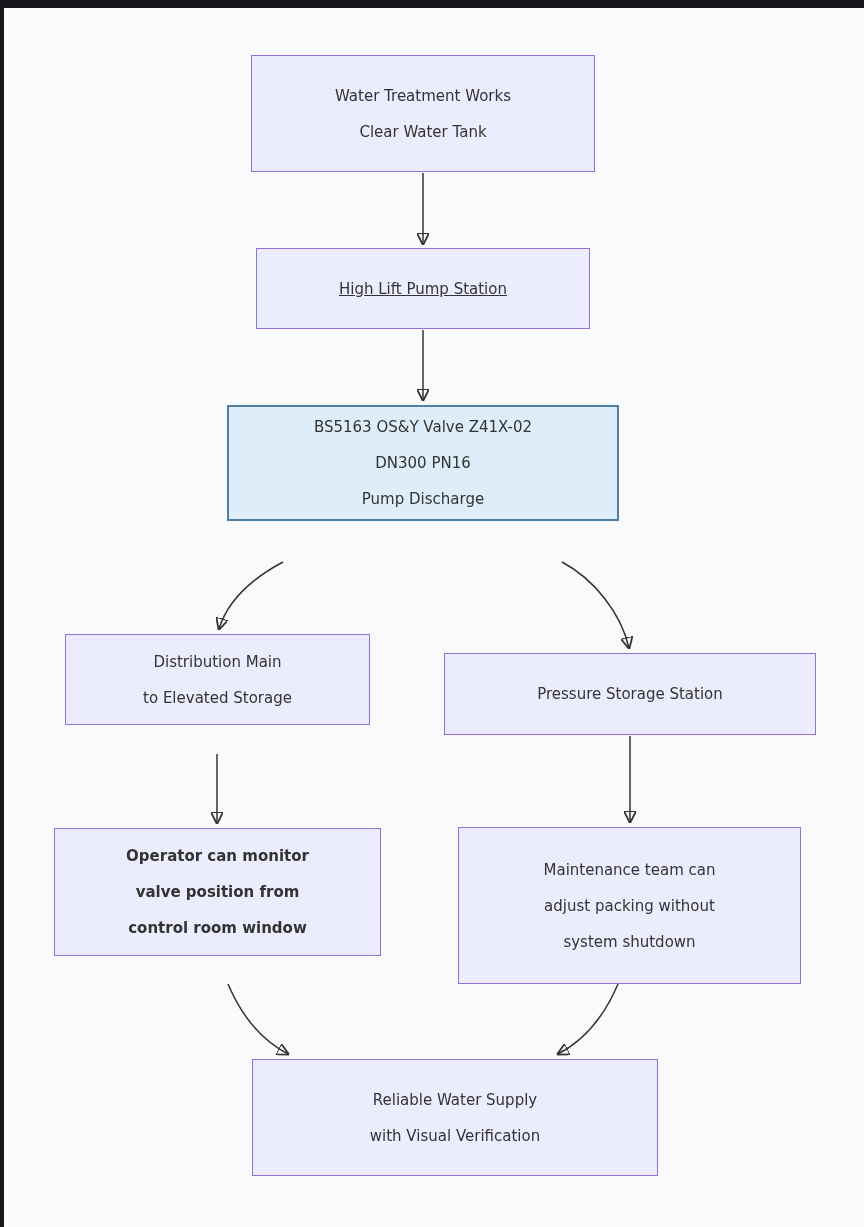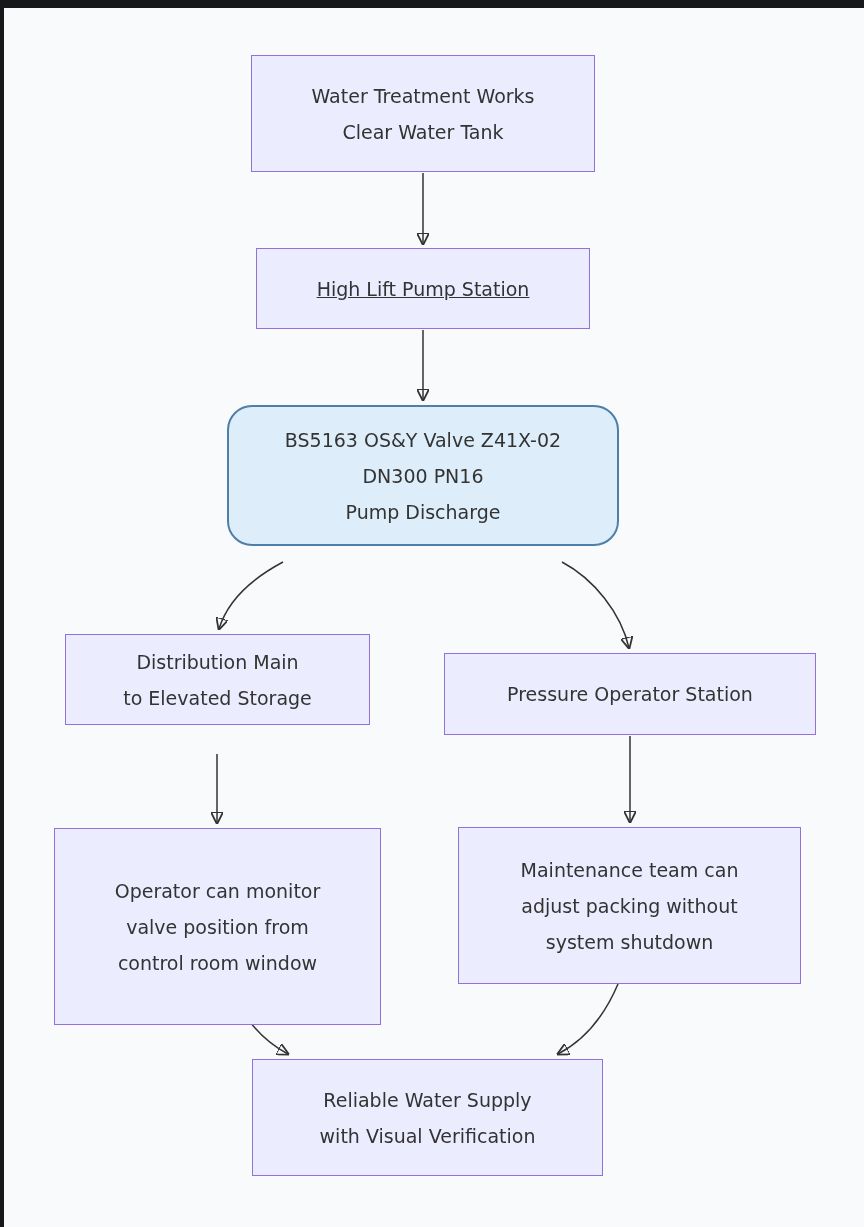--- a/index.html
+++ b/index.html
@@ -40,21 +40,21 @@
   .node{
     position:absolute;
     display:flex;
     align-items:center;
     justify-content:center;
     text-align:center;
     white-space:pre-line;
     background:var(--node-fill);
     border:1.5px solid var(--node-border);
     color:var(--text);
-    font-size:19px;
+    font-size:15px;
     line-height:36px;
   }
   .node.highlight{
     background:var(--highlight-fill);
     border:2.5px solid var(--highlight-border);
   }
 </style>
 </head>
 <body>
 
@@ -76,33 +76,33 @@
     <path d="M630,736 L630,822" marker-end="url(#arrow)"></path>
     <path d="M228,984 C242,1017 261,1040 288,1054" marker-end="url(#arrow)"></path>
     <path d="M618,984 C604,1017 585,1040 558,1054" marker-end="url(#arrow)"></path>
   </svg>
 
   <div class="node" style="left:251px;top:55px;width:344px;height:117px;">Water Treatment Works
 Clear Water Tank</div>
 
   <div class="node" style="left:256px;top:248px;width:334px;height:81px;text-decoration:underline;">High Lift Pump Station</div>
 
-  <div class="node highlight" style="left:227px;top:405px;width:392px;height:141px;border-radius:25px;">BS5163 OS&amp;Y Valve Z41X-02
+  <div class="node highlight" style="left:227px;top:405px;width:392px;height:116px;">BS5163 OS&amp;Y Valve Z41X-02
 DN300 PN16
 Pump Discharge</div>
 
   <div class="node" style="left:65px;top:634px;width:305px;height:91px;">Distribution Main
 to Elevated Storage</div>
 
-  <div class="node" style="left:444px;top:653px;width:372px;height:82px;">Pressure Operator Station</div>
+  <div class="node" style="left:444px;top:653px;width:372px;height:82px;">Pressure Storage Station</div>
 
-  <div class="node" style="left:54px;top:828px;width:327px;height:197px;">Operator can monitor
+  <div class="node" style="left:54px;top:828px;width:327px;height:128px;font-weight:bold;">Operator can monitor
 valve position from
 control room window</div>
 
   <div class="node" style="left:458px;top:827px;width:343px;height:157px;">Maintenance team can
 adjust packing without
 system shutdown</div>
 
-  <div class="node" style="left:252px;top:1059px;width:351px;height:117px;">Reliable Water Supply
+  <div class="node" style="left:252px;top:1059px;width:406px;height:117px;">Reliable Water Supply
 with Visual Verification</div>
 
 </div>
 
 </body></html>

